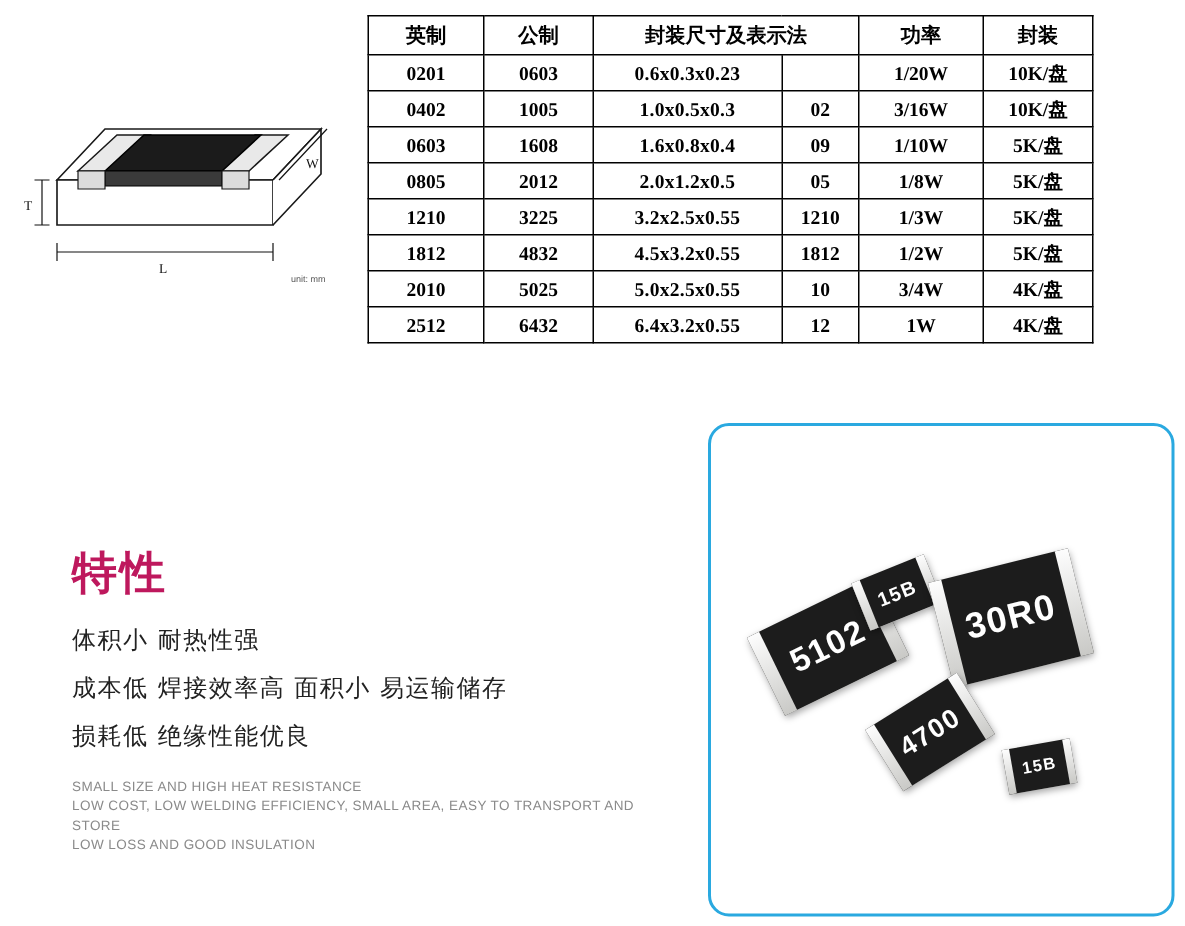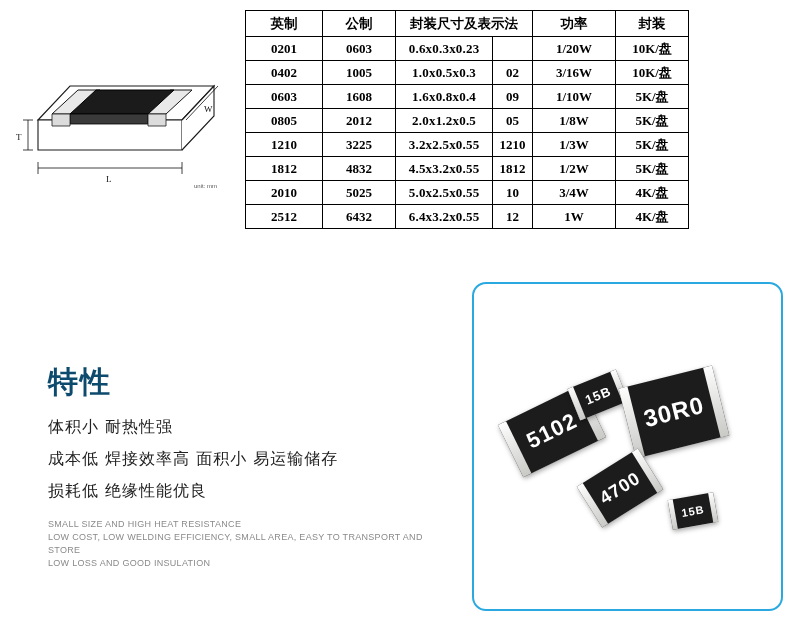--- a/index.html
+++ b/index.html
@@ -14,21 +14,21 @@
     color: #111111;
     position: relative;
     overflow: hidden;
   }
 
   
   .spec-table-wrap {
     position: absolute;
     left: 245px;
     top: 10px;
-    width: 444px;
+    width: 484px;
   }
   table.spec {
     border-collapse: collapse;
     width: 100%;
     background: #fff;
   }
   table.spec td, table.spec th {
     border: 1px solid #000;
     font-size: 13px;
     font-weight: bold;
@@ -63,21 +63,21 @@
   
   .features {
     position: absolute;
     left: 48px;
     top: 362px;
     width: 400px;
   }
   .features h2 {
     margin: 0 0 14px 0;
     font-size: 30px;
-    color: #0c4a6e;
+    color: #be185d;
     font-weight: bold;
     letter-spacing: 2px;
     font-family: "DejaVu Sans", sans-serif;
   }
   .feat-line {
     font-size: 16px;
     color: #222;
     margin-bottom: 11px;
     letter-spacing: 1px;
     font-family: "DejaVu Sans", sans-serif;

